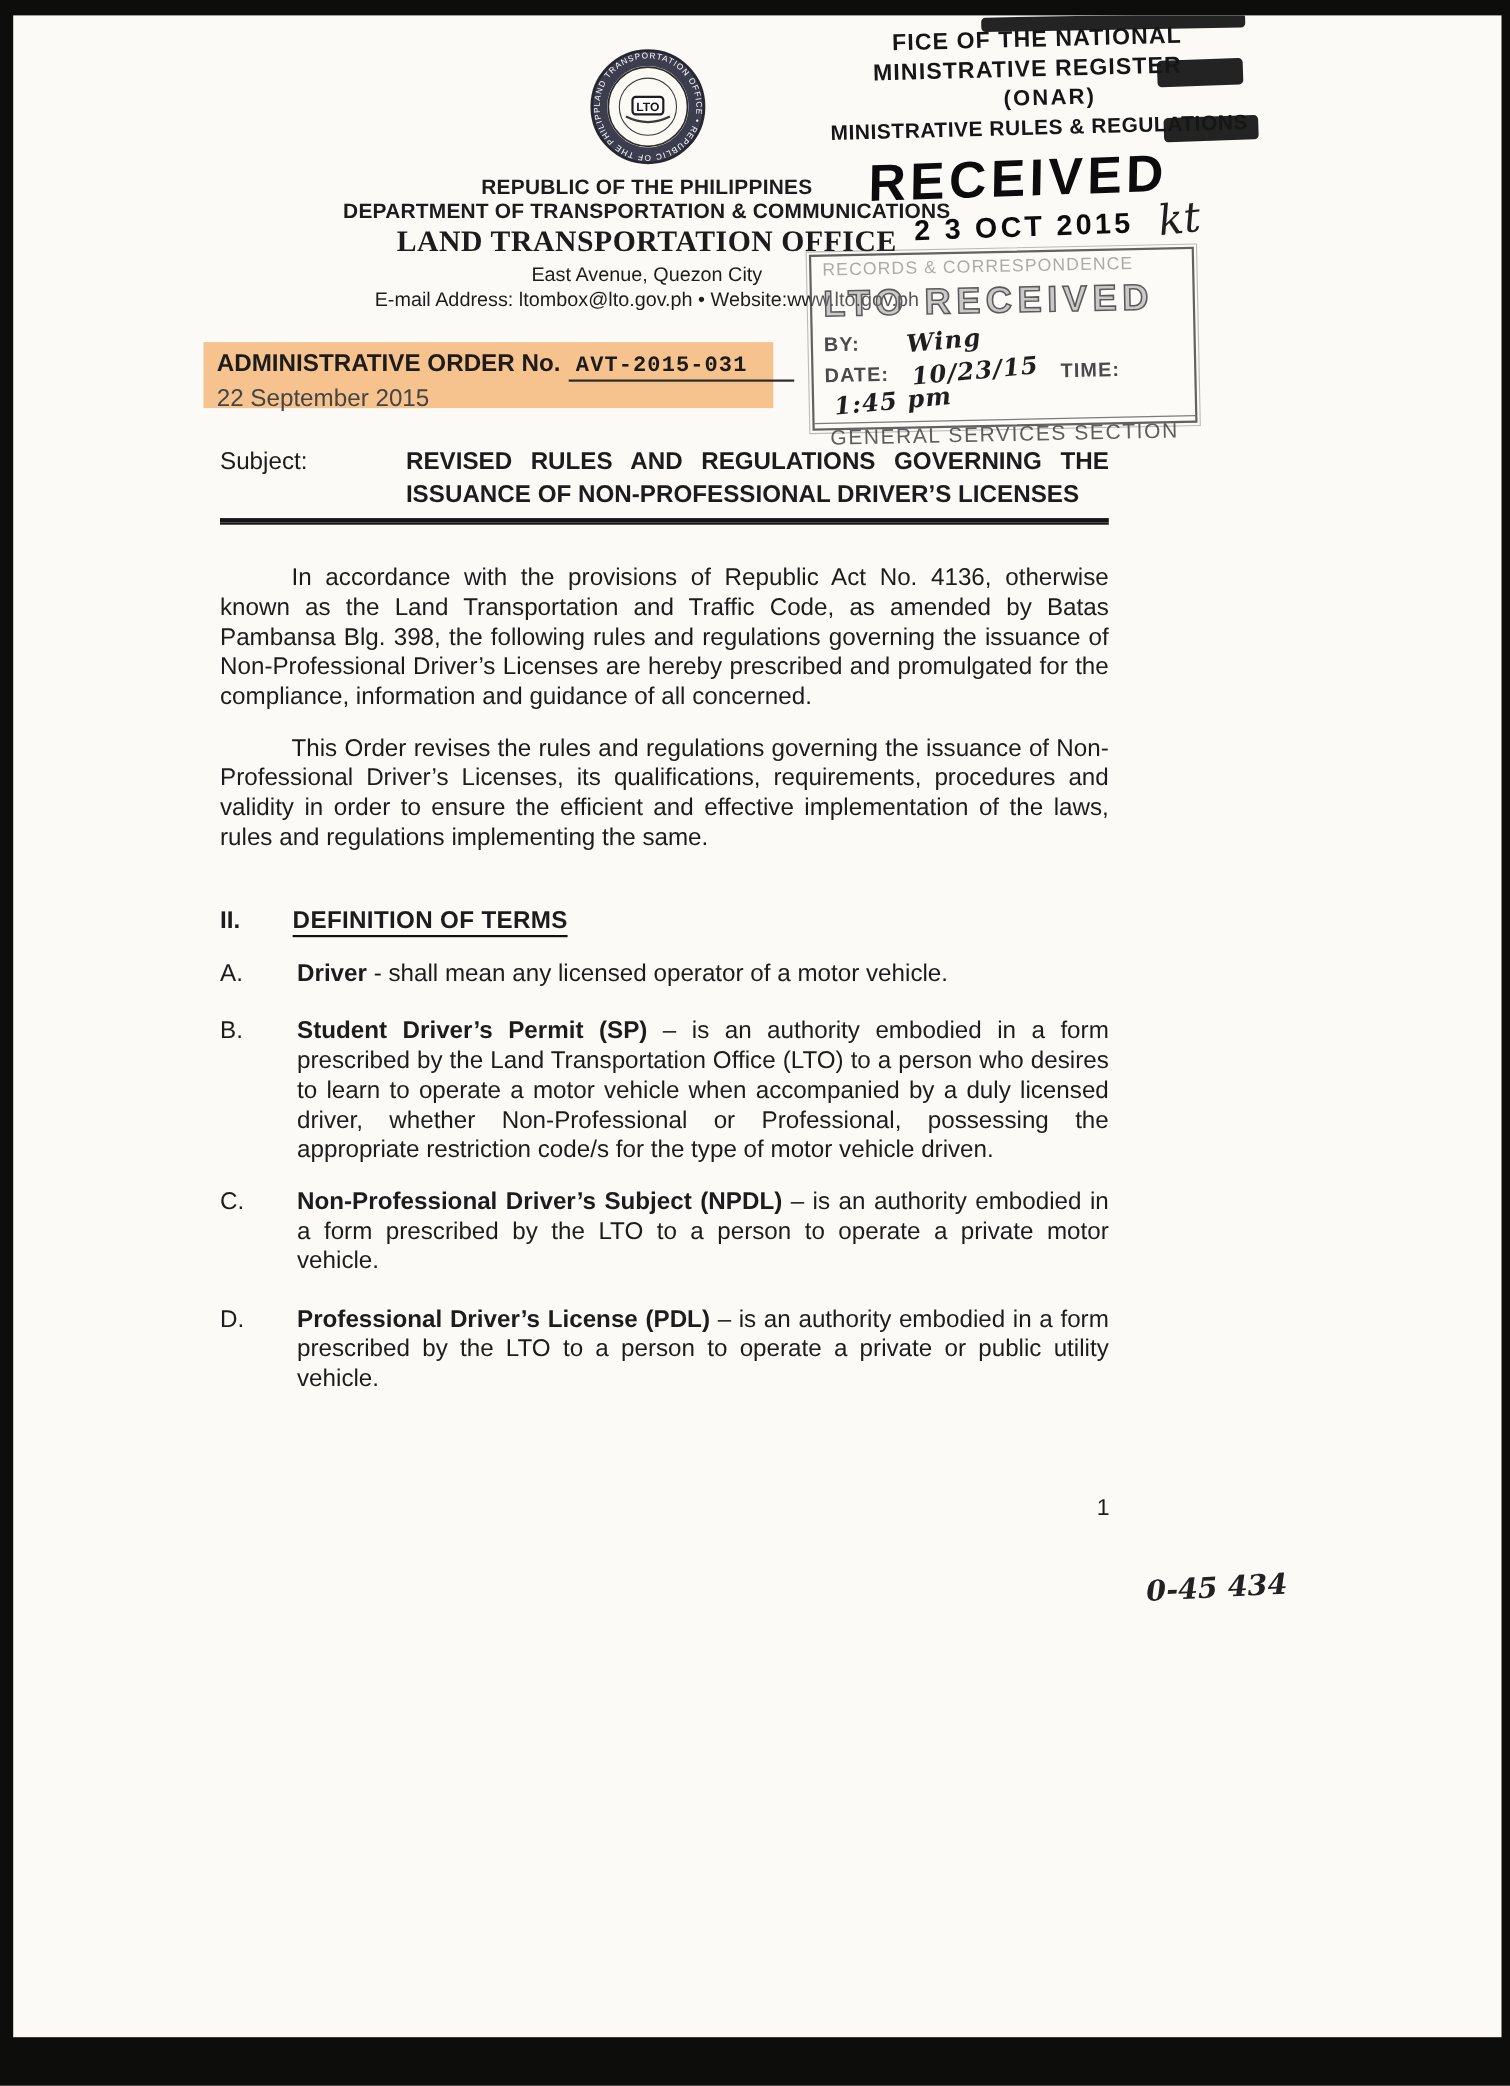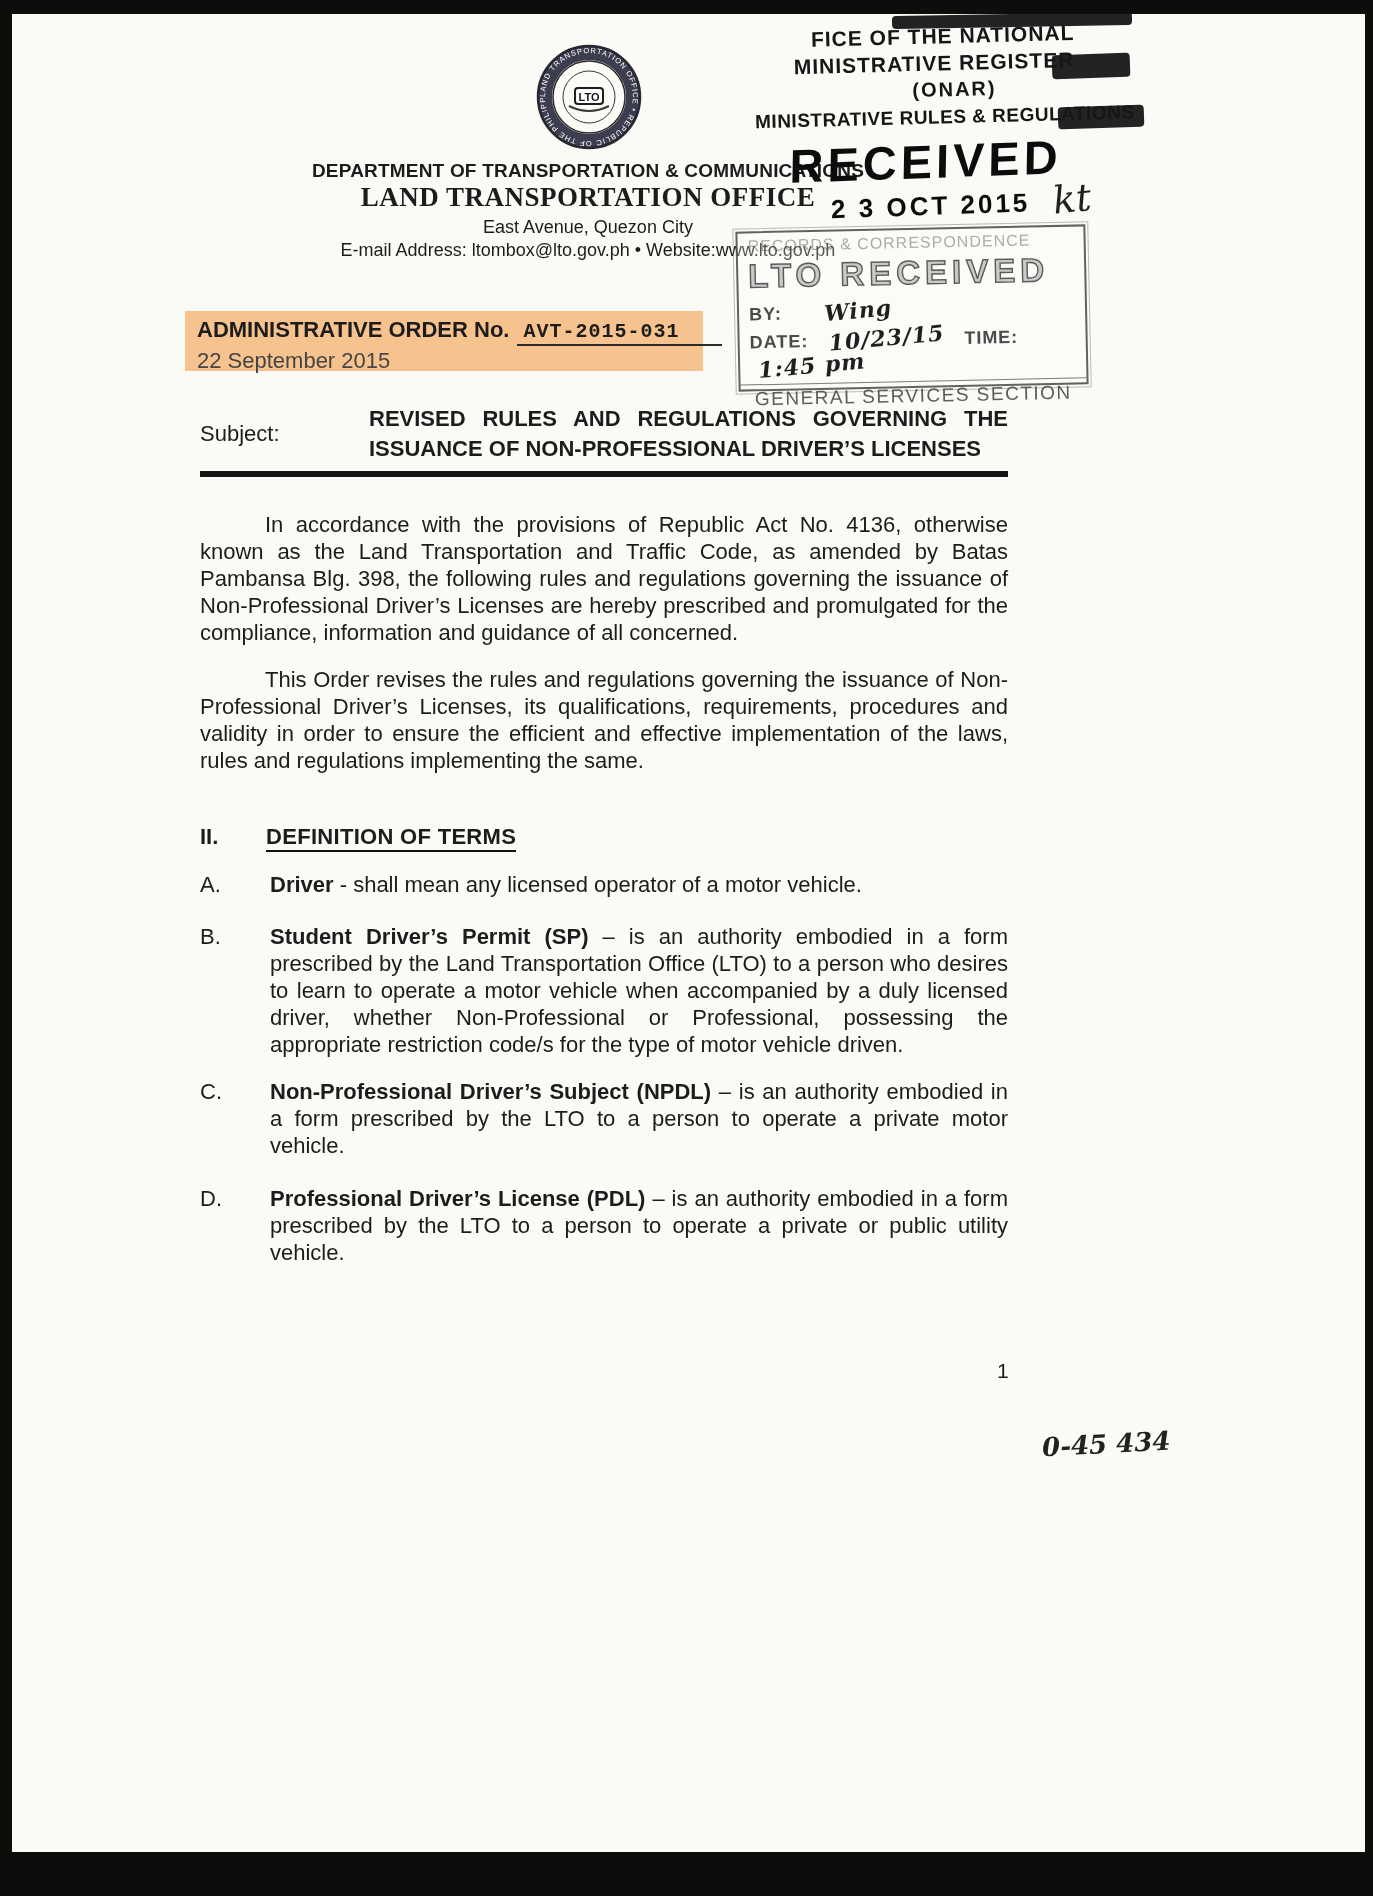--- a/index.html
+++ b/index.html
@@ -46,21 +46,21 @@
 
   
   .order-box { position:absolute; left:173px; top:297px; width:518px; height:60px; background:#f6c28d; padding:6px 10px 0 12px; }
   .order-line1 { font-size:22px; font-weight:bold; white-space:nowrap; }
   .order-number { font-family:"Liberation Mono", monospace; font-size:20px; font-weight:bold; letter-spacing:1px;
                   border-bottom:2px solid #2a2a2a; padding:0 42px 1px 6px; margin-left:8px; }
   .order-date { font-size:22px; color:#454545; margin-top:5px; }
 
   
   .content { position:absolute; left:188px; top:390px; width:808px; font-size:22px; line-height:27px; }
-  .subject-row { display:flex; line-height:30px;align-items:center; }
+  .subject-row { display:flex; line-height:30px; }
   .subject-label { width:128px; flex:none; }
   .subject-text { flex:1; font-weight:bold;margin-left:41px; }
   .subject-line1 { text-align:justify; text-align-last:justify; }
   .subject-line2 { margin-top:0; }
   .subject-rule { margin-top:7px; border-top:4px solid #151515; border-bottom:2px solid #151515; height:4px; }
 
   .intro { margin-top:34px; text-indent:65px; text-align:justify; }
 
   .sec-head { margin-top:45px; font-weight:bold; }
   .sec-head .num { display:inline-block; width:66px; }
@@ -97,20 +97,21 @@
           <textPath href="#ringpath">LAND TRANSPORTATION OFFICE • REPUBLIC OF THE PHILIPPINES •</textPath>
         </text>
         <circle cx="53" cy="53" r="26" fill="none" stroke="#3a3a3a" stroke-width="1"></circle>
         <path d="M33 62 q20 10 40 0" fill="none" stroke="#3a3a3a" stroke-width="2"></path>
         <rect x="39" y="44" width="28" height="16" rx="3" fill="#fefefe" stroke="#1e1e1e" stroke-width="2"></rect>
         <text x="53" y="56.5" text-anchor="middle" font-size="11" font-weight="bold" fill="#14141f" font-family="Liberation Sans, sans-serif">LTO</text>
       </svg>
     </div>
 
     <div class="letterhead">
+      <div class="lh1">REPUBLIC OF THE PHILIPPINES</div>
       <div class="lh2">DEPARTMENT OF TRANSPORTATION &amp; COMMUNICATIONS</div>
       <div class="lh3">LAND TRANSPORTATION OFFICE</div>
       <div class="lh4">East Avenue, Quezon City</div>
       <div class="lh5">E-mail Address: ltombox@lto.gov.ph • Website:www.lto.gov.ph</div>
     </div>
 
     <div class="blob" style="left:880px; top:0px; width:240px; height:13px; transform:rotate(-1deg);"></div>
     <div class="blob" style="left:1040px; top:40px; width:78px; height:24px; transform:rotate(-2deg);"></div>
     <div class="blob" style="left:1046px; top:92px; width:86px; height:22px; transform:rotate(-2deg);"></div>
 

